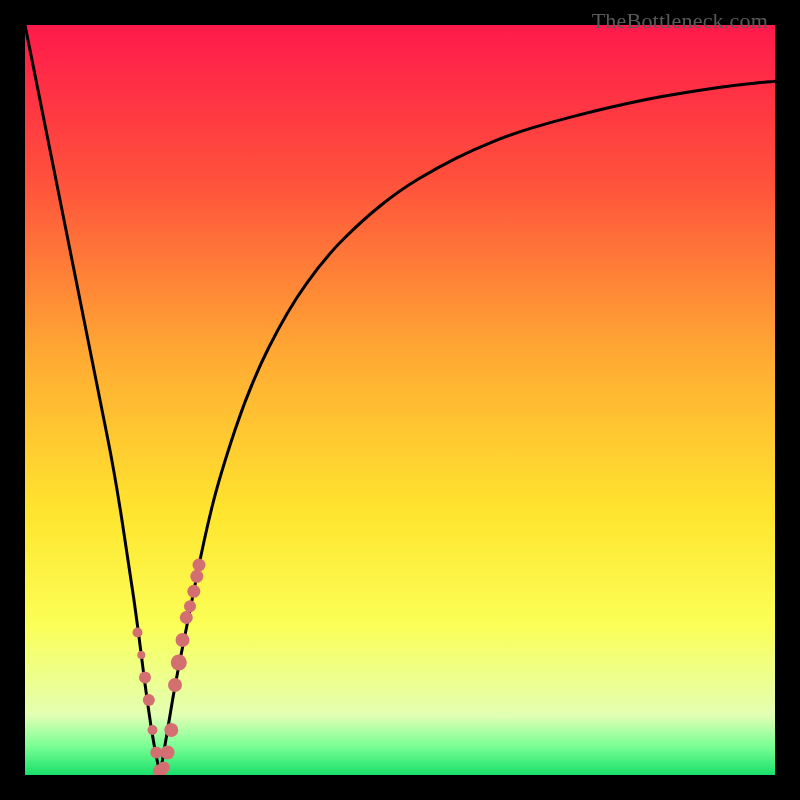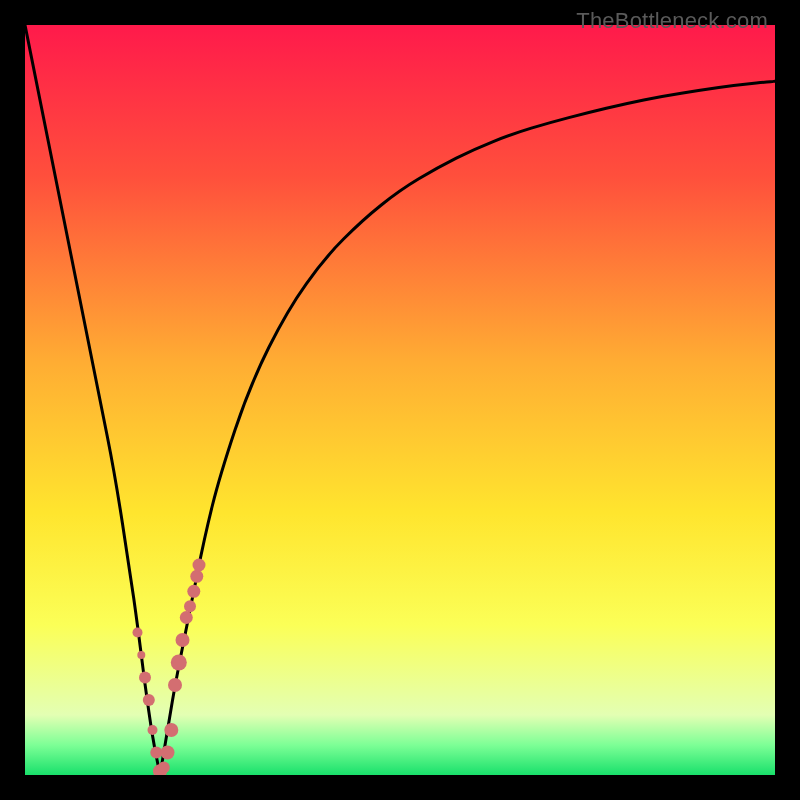--- a/index.html
+++ b/index.html
@@ -32,21 +32,21 @@
   svg.curves {
     position: absolute;
     inset: 0;
     width: 100%;
     height: 100%;
   }
   .watermark {
     position: absolute;
     top: 8px;
     right: 32px;
-    font-family: Liberation Sans, sans-serif;
+    font-family: Liberation Serif, serif;
     font-size: 22px;
     color: #5a5a5a;
     letter-spacing: 0.2px;
     user-select: none;
   }
 </style>
 </head>
 <body>
 
 <div class="frame">

